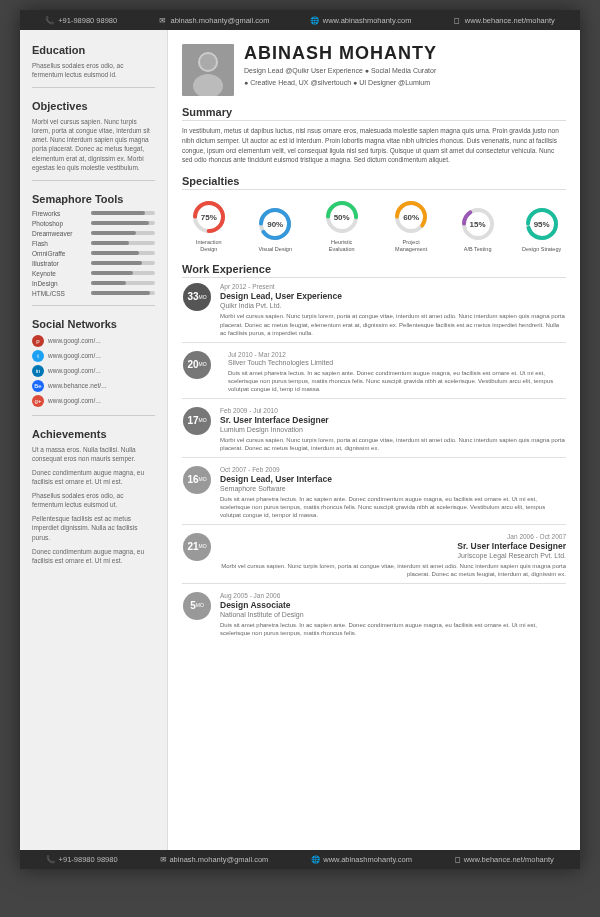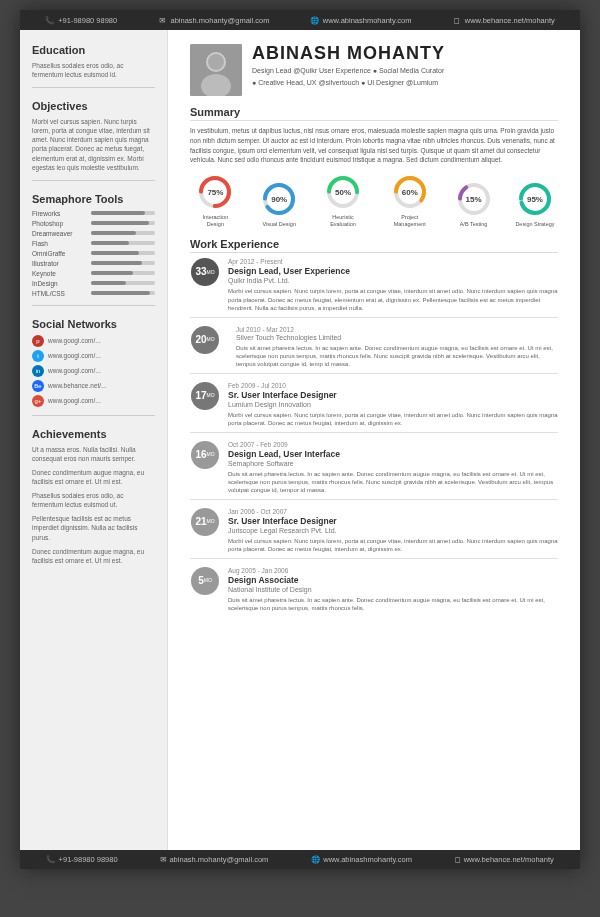--- a/index.html
+++ b/index.html
@@ -131,21 +131,21 @@
       color: white;
       flex-shrink: 0;
     }
     .social-text {
       font-size: 6.5px;
       color: #666;
     }
     
     .content {
       flex: 1;
-      padding: 14px 22px;
+      padding: 14px 14px;
       background: #fff;
     }
     
     .header {
       display: flex;
       align-items: flex-start;
       gap: 10px;
       margin-bottom: 10px;
     }
     .avatar {
@@ -435,20 +435,21 @@
         <div class="name-block">
           <div class="name-title">ABINASH MOHANTY</div>
           <div class="name-subtitle">Design Lead @Quikr User Experience  ●  Social Media Curator</div>
           <div class="name-subtitle">● Creative Head, UX @silvertouch  ●  UI Designer @Lumium</div>
         </div>
       </div>
 
       <div class="content-section-title">Summary</div>
       <div class="content-text">In vestibulum, metus ut dapibus luctus, nisl nsus ornare eros, malesuada molestie sapien magna quis urna. Proin gravida justo non nibh dictum semper. Ut auctor ac est id interdum. Proin lobortis magna vitae nibh ultricies rhoncus. Duis venenatis, nunc at facilisis congue, ipsum orci elementum velit, vel consequat ligula nisl sed turpis. Quisque ut quam sit amet dui consectetur vehicula. Nunc sed odio rhoncus ante tincidunt euismod tristique a magna. Sed dictum condimentum aliquet.</div>
 
+      <div class="content-section-title">Specialties</div>
       <div class="specialties-row" id="specialties-container">
           <div class="specialty-item">
     <div class="donut-container">
       <svg width="38" height="38" viewBox="0 0 38 38">
         <circle cx="19" cy="19" r="14" fill="none" stroke="#ddd" stroke-width="4"></circle>
         <circle cx="19" cy="19" r="14" fill="none" stroke="#e74c3c" stroke-width="4" stroke-dasharray="66.0 22.0" stroke-dashoffset="22.0" transform="rotate(-90 19 19)" stroke-linecap="round"></circle>
       </svg>
       <span class="donut-pct">75%</span>
     </div>
     <div class="donut-label">Interaction Design</div>
@@ -567,21 +568,21 @@
       </div>
       <div class="work-line">
         <div class="work-date">Oct 2007 - Feb 2009</div>
         <div class="work-title">Design Lead, User Interface</div>
         <div class="work-company">Semaphore Software</div>
         <div class="work-desc">Duis sit amet pharetra lectus. In ac sapien ante. Donec condimentum augue magna, eu facilisis est ornare et. Ut mi est, scelerisque non purus tempus, mattis rhoncus felis. Nunc suscipit gravida nibh at scelerisque. Vestibulum arcu elit, tempus volutpat congue id, tempor id massa.</div>
       </div>
     </div>
     <div class="work-divider"></div>
   </div>
-          <div style="margin-bottom: 8px;">
+          <div style="margin-bottom: 8px; text-align: right;">
     <div style="display:flex;gap:8px;align-items:flex-start;">
       <div class="work-badge">
         <div class="badge-circle" style="background:#999;">
           <span>21</span>
           <span class="badge-mo">MO</span>
         </div>
       </div>
       <div class="work-line">
         <div class="work-date">Jan 2006 - Oct 2007</div>
         <div class="work-title">Sr. User Interface Designer</div>

